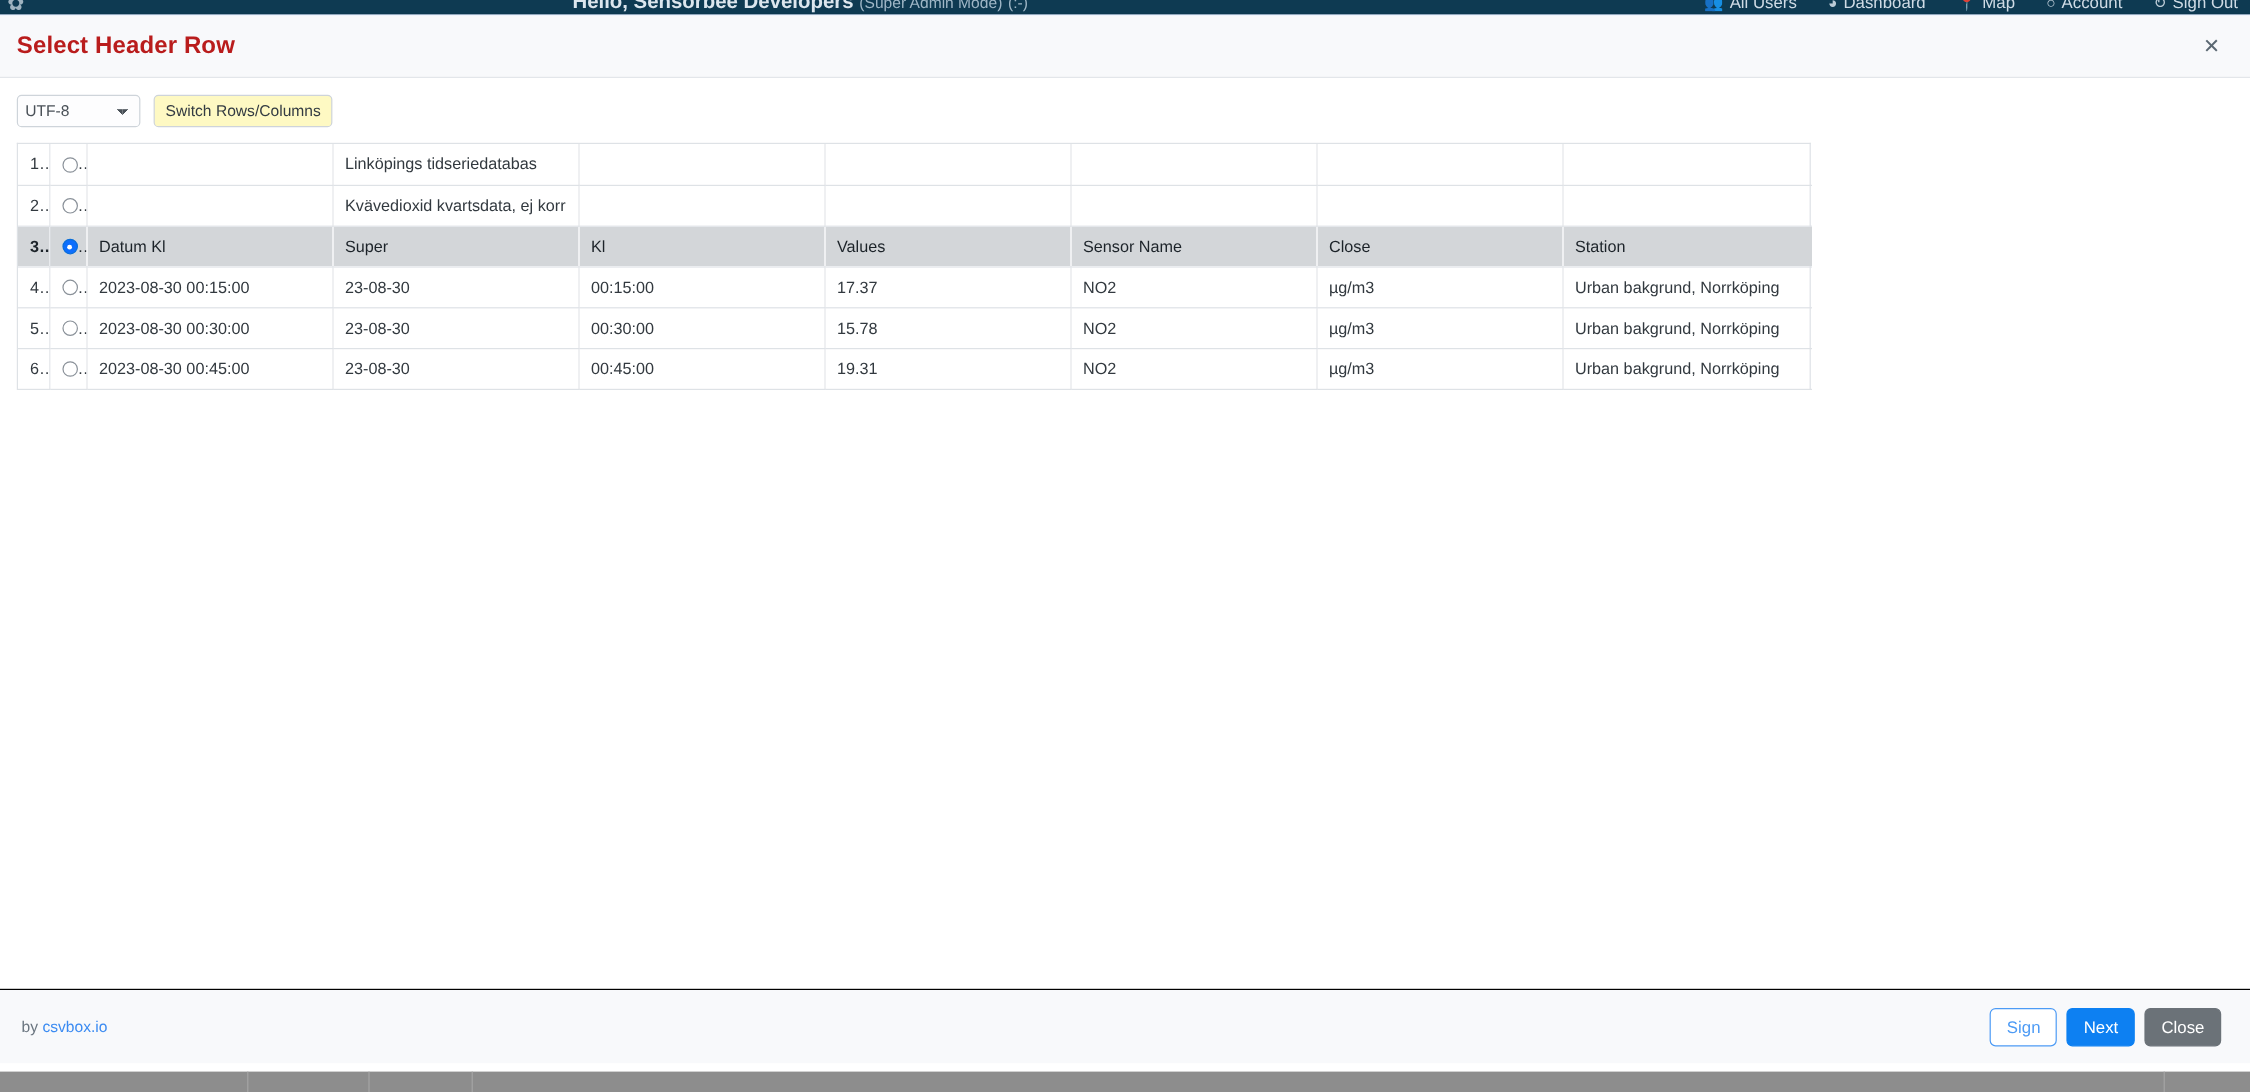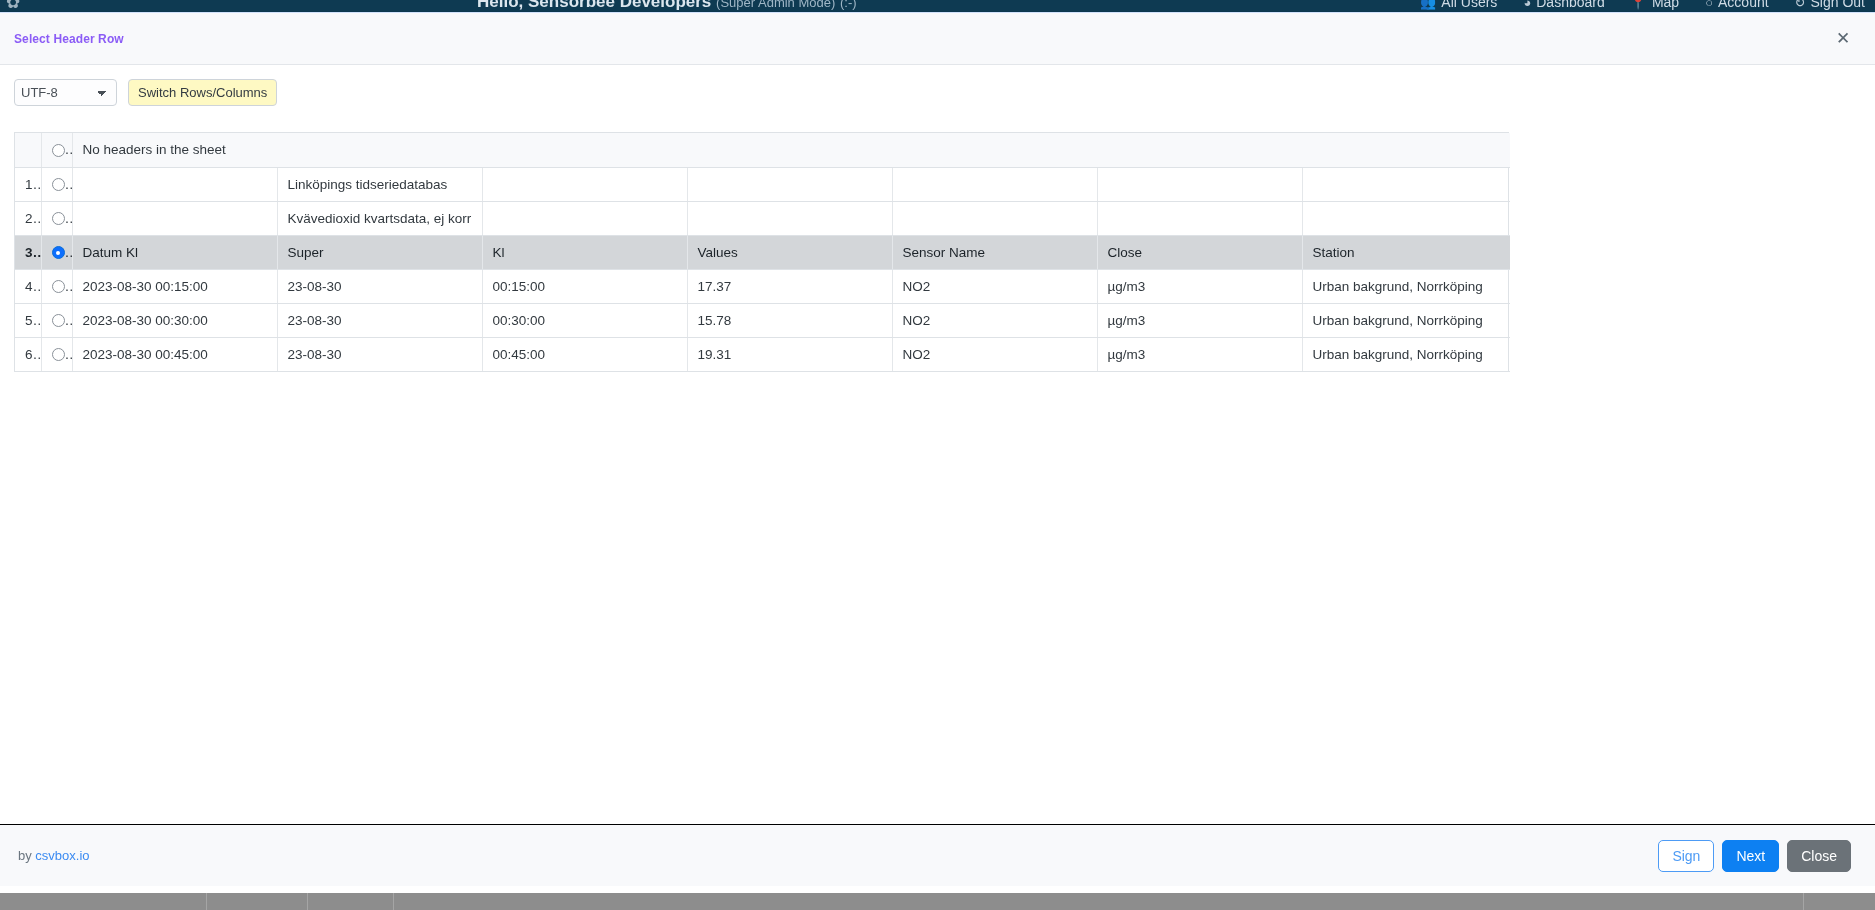--- a/index.html
+++ b/index.html
@@ -54,41 +54,41 @@
   }
   .modal-header {
     height: 52px;
     background: #f8f9fb;
     border-bottom: 1px solid #e3e6ea;
     display: flex; align-items: center;
     padding: 0 22px 0 14px;
     position: relative;
   }
   .modal-title {
-    font-size: 12px; font-weight: bold; color: #8b5cf6;
+    font-size: 20px; font-weight: bold; color: #b91c1c;
     letter-spacing: .1px;
   }
   .modal-close {
     position: absolute; right: 20px; top: 50%;
     transform: translateY(-50%);
     width: 24px; height: 24px;
     display: flex; align-items: center; justify-content: center;
     color: #5b6872; font-size: 17px; cursor: pointer;
     background: none; border: none; padding: 0;
     font-family: "Liberation Sans", sans-serif;
   }
 
   .modal-body {
     flex: 1;
     background: #ffffff;
     padding: 14px 14px 0 14px;
     overflow: hidden;
   }
 
-  .toolbar { display: flex; align-items: center; gap: 11px; margin-bottom: 26px; }
+  .toolbar { display: flex; align-items: center; gap: 11px; margin-bottom: 13px; }
   .encoding-select {
     width: 103px; height: 27px;
     font-size: 13px; color: #495057;
     border: 1px solid #ced4da; border-radius: 4px;
     background: #fdfdfe;
     padding: 0 6px;
     font-family: "Liberation Sans", sans-serif;
     appearance: none; -webkit-appearance: none;
     background-image:
       linear-gradient(45deg, transparent 50%, #495057 50%),
@@ -234,27 +234,20 @@
             <col class="c-radio">
           <col class="c-d1">
             <col class="c-d2">
             <col class="c-d3">
             <col class="c-d4">
           <col class="c-d5">
             <col class="c-d6">
             <col class="c-d7">
         </colgroup>
         <tbody>
-          <tr class="row-noheader">
-            <td class="rownum"></td>
-            <td class="radiocell">
-              <span class="rad"></span>
-            </td>
-            <td class="noheader-label" colspan="7">No headers in the sheet</td>
-          </tr>
 
           <tr>
             <td class="rownum">1</td>
             <td class="radiocell"><span class="rad"></span></td>
             <td></td>
             <td>Linköpings tidseriedatabas</td>
             <td></td>
             <td></td>
             <td></td>
             <td></td>

